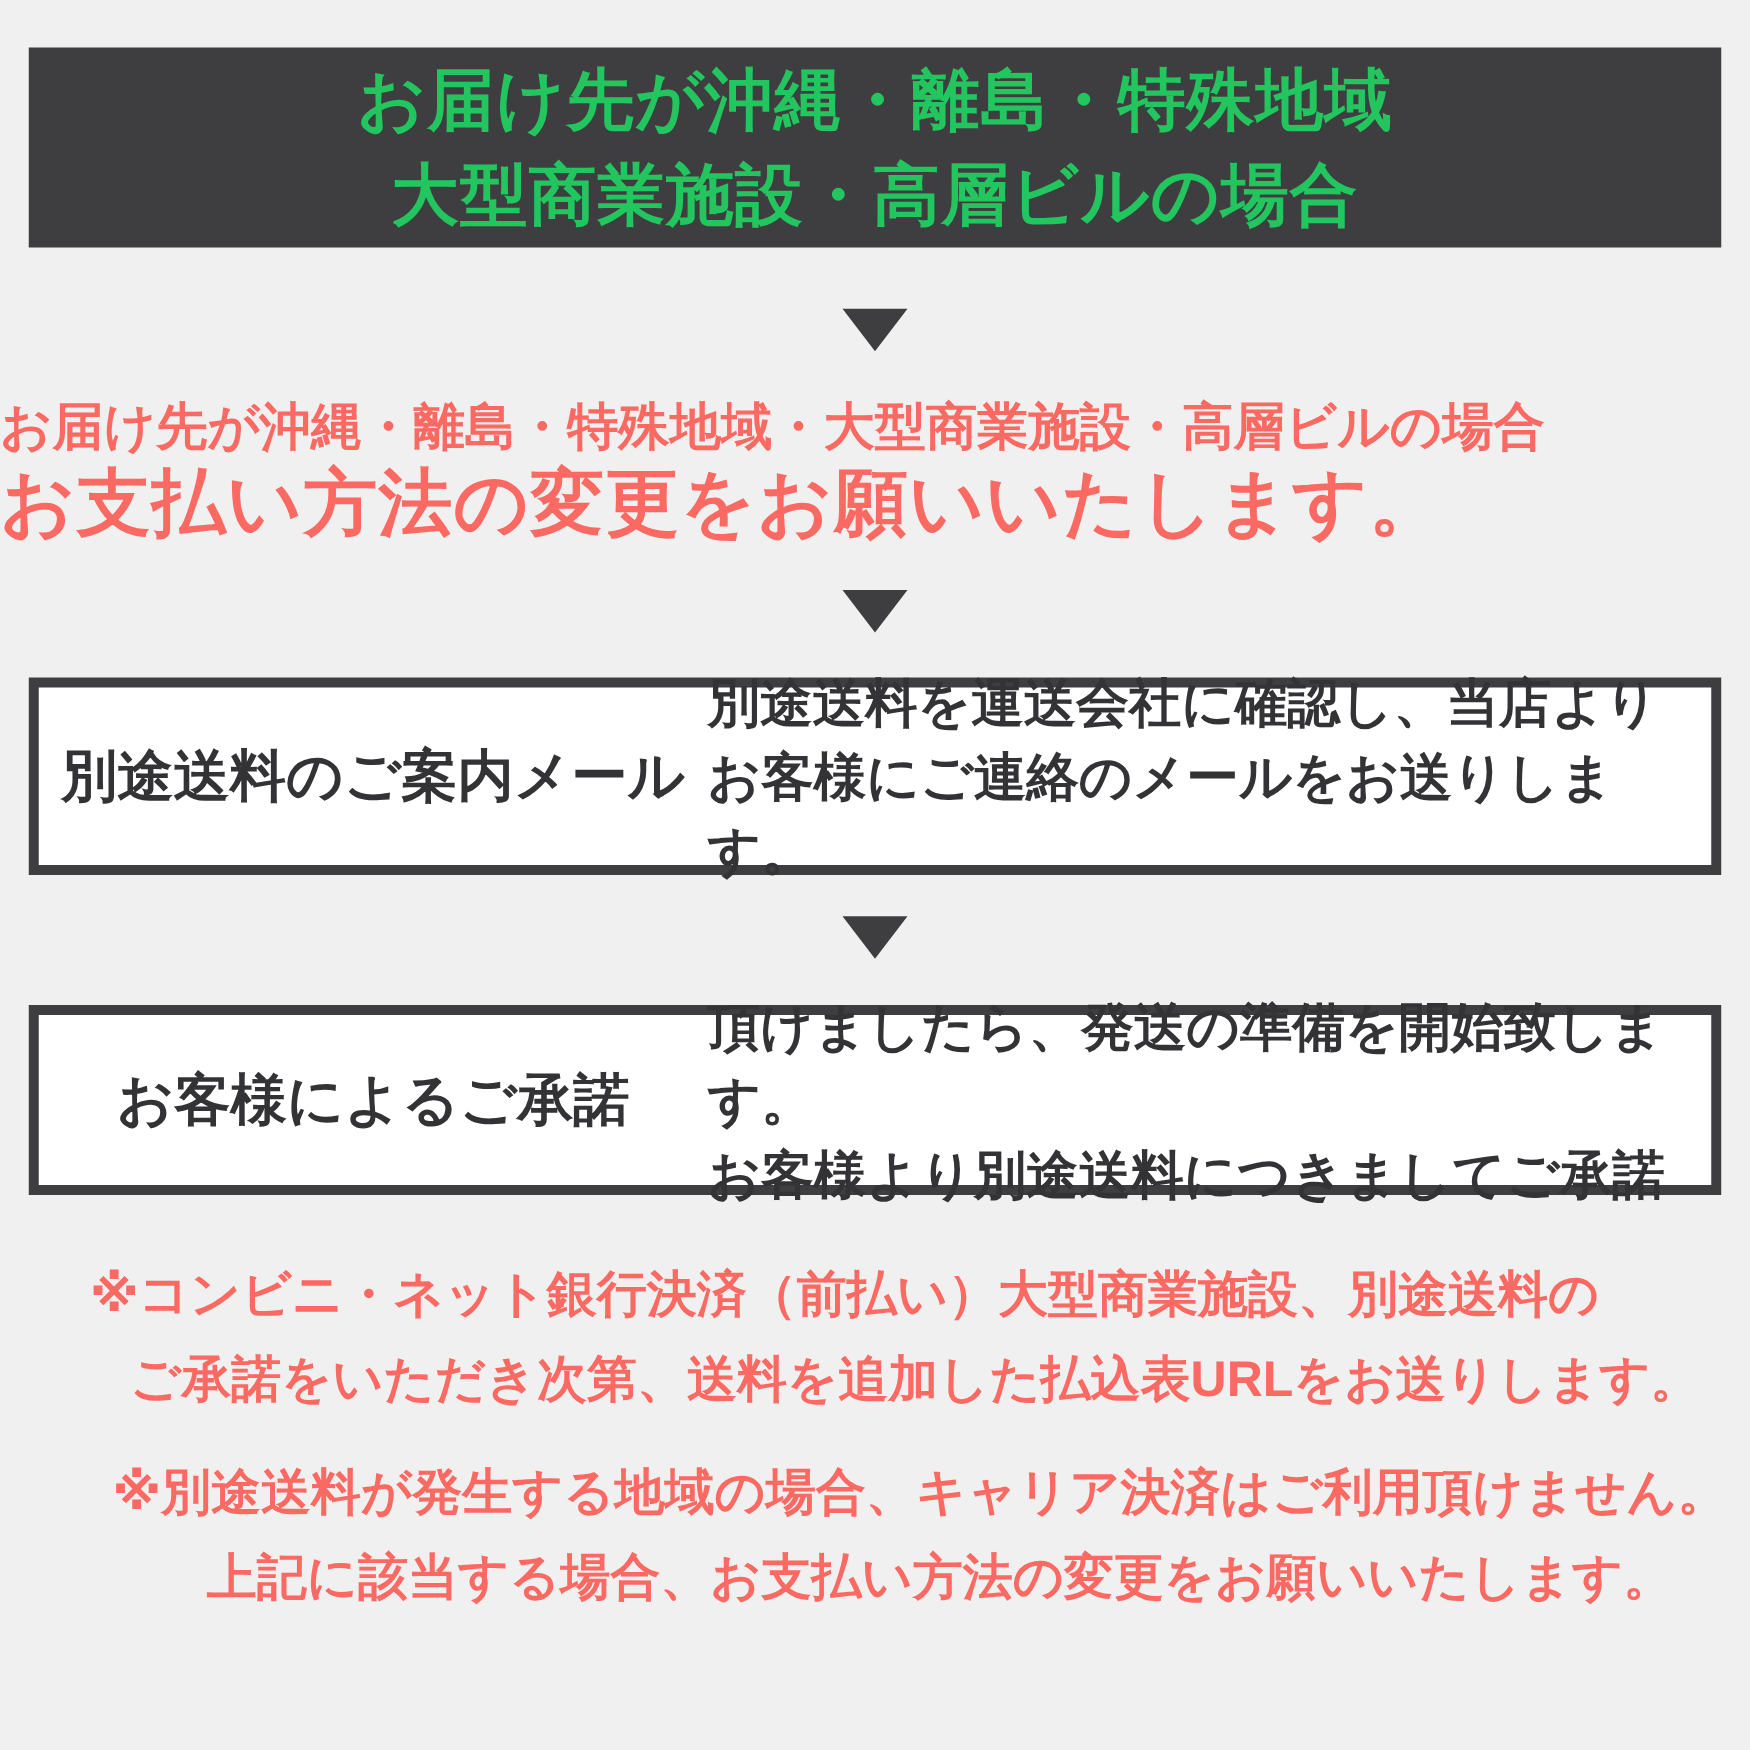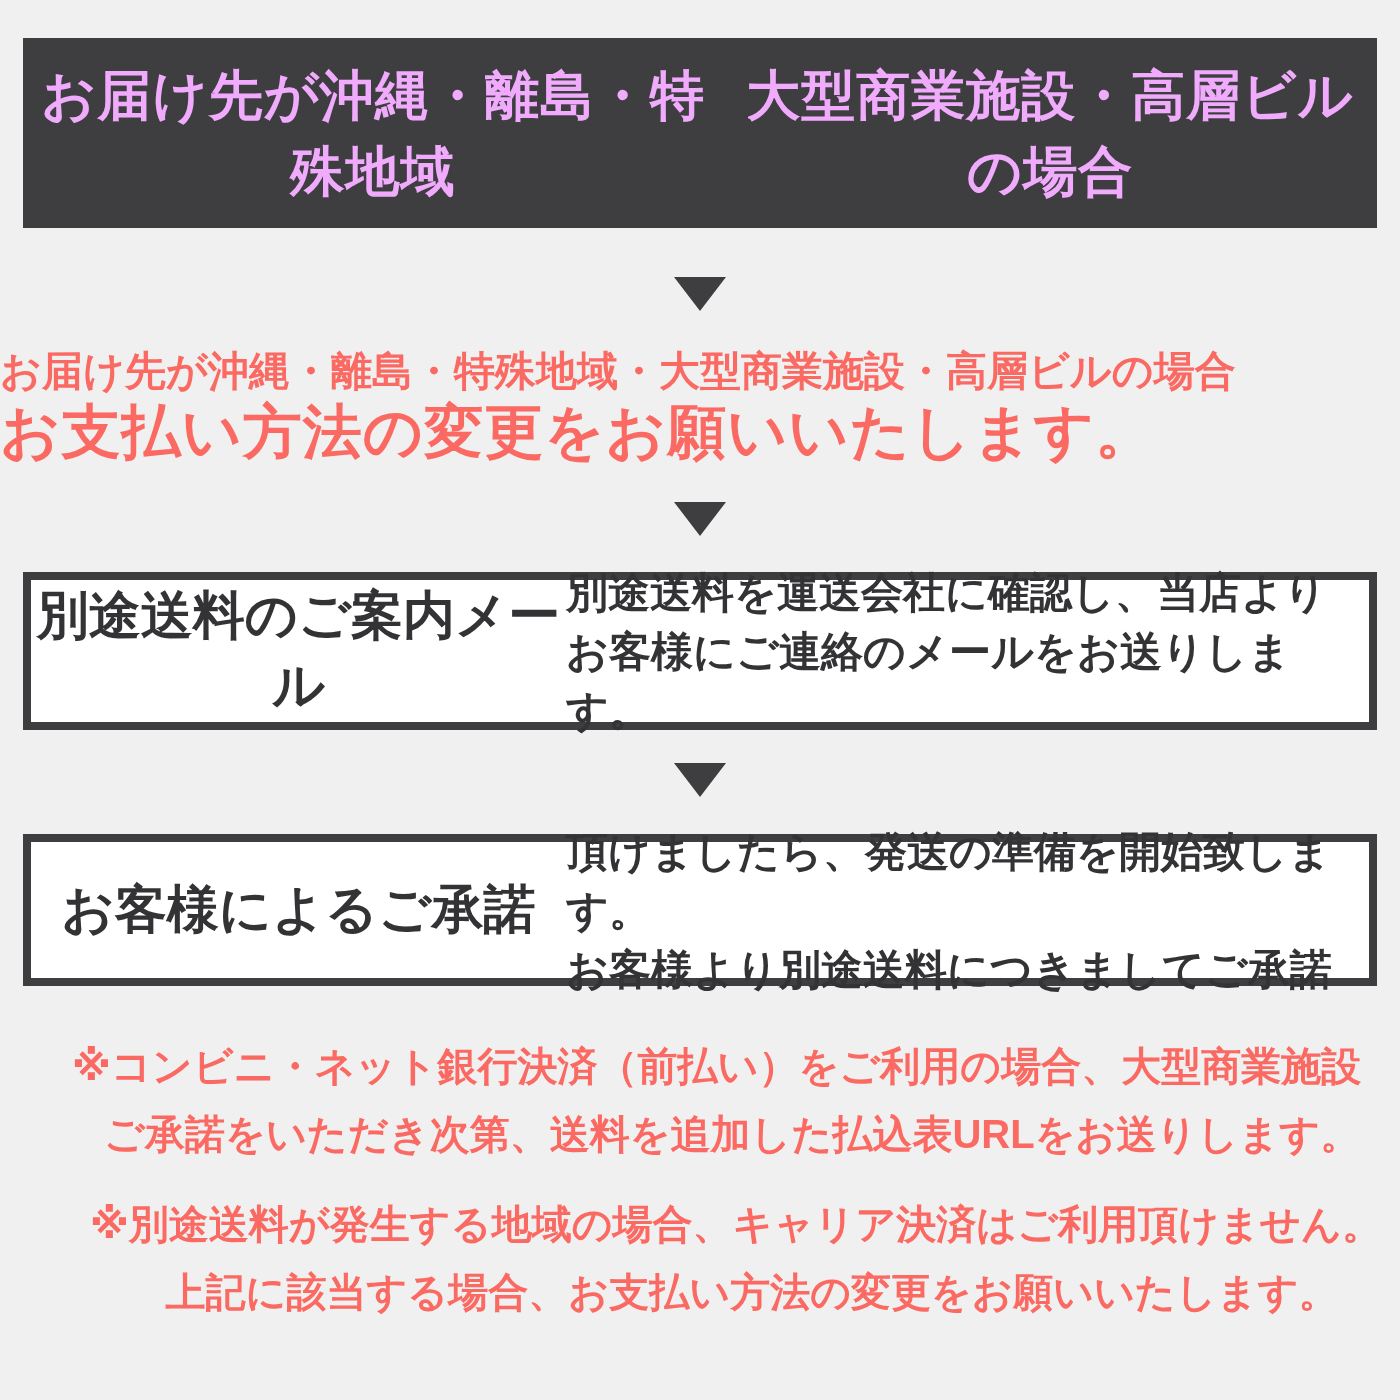--- a/index.html
+++ b/index.html
@@ -9,25 +9,25 @@
     font-family: "Liberation Sans", "DejaVu Sans", sans-serif;
     font-weight: bold;
     color: #333336;
     overflow: hidden;
   }
   .page { width: 1400px; height: 1400px; position: relative; }
 
   
   .header-banner {
     margin: 38px 23px 0 23px;
-    height: 190px;
+    height: 160px;
     background: #3e3e40;
-    color: #f0abfc;
+    color: #22c55e;
     display: flex;
-    flex-direction: row;
+    flex-direction: column;
     align-items: center;
     justify-content: center;
     text-align: center;
     font-size: 54px;
     line-height: 76px;
     letter-spacing: 1px;
   }
 
   
   .arrow-down {
@@ -65,21 +65,21 @@
     border: 8px solid #3e3e40;
     background: #ffffff;
     display: flex;
     align-items: center;
   }
   .step-box-1 { margin-top: 36px; height: 158px; }
   .step-box-2 { margin-top: 37px; height: 152px; }
   .step-label {
     flex: 0 0 535px;
     text-align: center;
-    font-size: 52px;
+    font-size: 45px;
     letter-spacing: 0px;
   }
   .step-desc {
     flex: 1;
     font-size: 42px;
     line-height: 59px;
     letter-spacing: 0px;
   }
 
   
@@ -126,21 +126,21 @@
   <div class="step-box step-box-2">
     <div class="step-label">お客様によるご承諾</div>
     <div class="step-desc">
       <div>頂けましたら、発送の準備を開始致します。</div>
       <div>お客様より別途送料につきましてご承諾</div>
     </div>
   </div>
 
   <div class="notes">
     <div class="note">
-      <div class="note-line1">※コンビニ・ネット銀行決済（前払い）をご利用の場合、大型商業施設</div>
+      <div class="note-line1">※コンビニ・ネット銀行決済（前払い）大型商業施設、別途送料の</div>
       <div class="note-line2">ご承諾をいただき次第、送料を追加した払込表URLをお送りします。</div>
     </div>
     <div class="note">
       <div class="note-line1">※別途送料が発生する地域の場合、キャリア決済はご利用頂けません。</div>
       <div class="note-line2">上記に該当する場合、お支払い方法の変更をお願いいたします。</div>
     </div>
   </div>
 
 </div>
 

